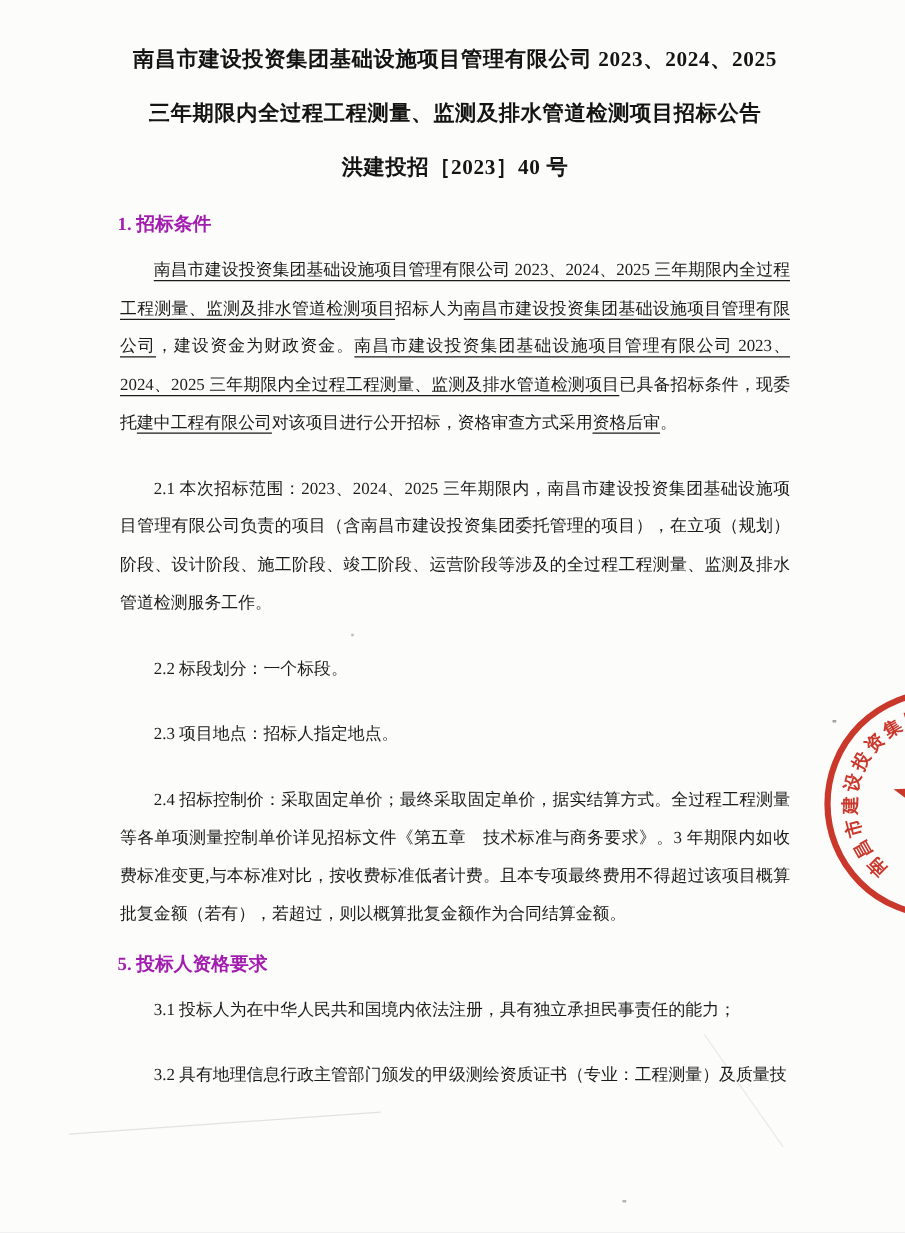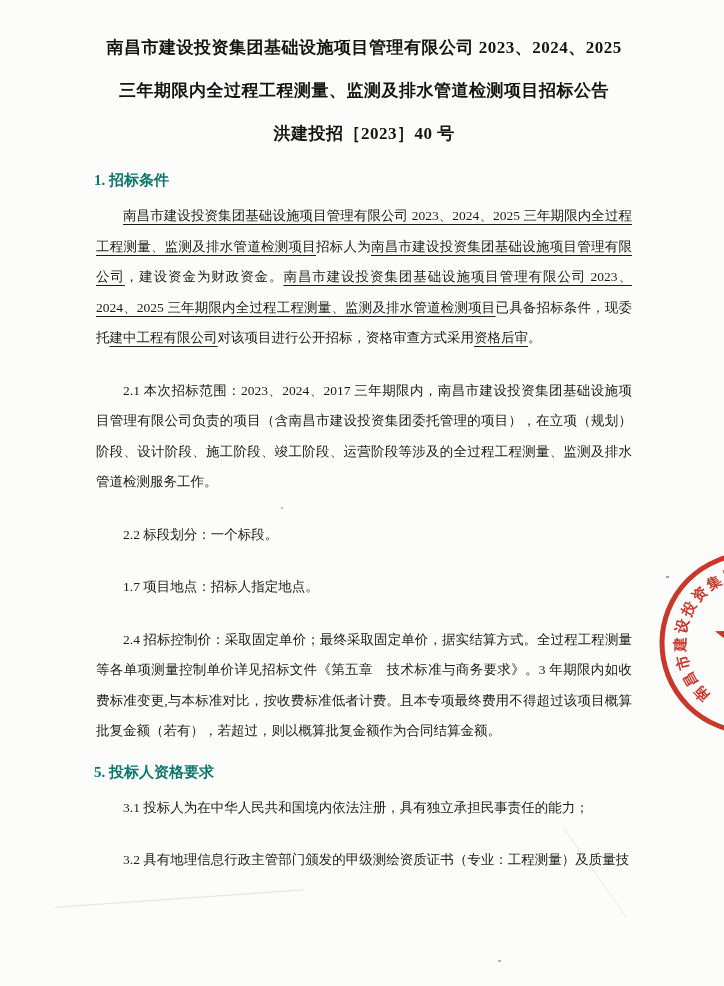--- a/index.html
+++ b/index.html
@@ -25,21 +25,21 @@
     font-size: 17px;
     line-height: 43px;
     letter-spacing: 0.5px;
     color: #141414;
   }
   .section-heading {
     font-size: 15px;
     font-weight: bold;
     line-height: 22px;
     margin: 14px 0 10px -2px;
-    color: #0f766e;
+    color: #a21caf;
   }
   .para {
     font-size: 13.5px;
     line-height: 30.5px;
     text-align: justify;
     text-indent: 2em;
     margin: 0;
   }
   .para + .para { margin-top: 22px; }
   .para .u {
@@ -85,23 +85,23 @@
   <div class="content">
     <div class="doc-title">
       <div>南昌市建设投资集团基础设施项目管理有限公司 2023、2024、2025</div>
       <div>三年期限内全过程工程测量、监测及排水管道检测项目招标公告</div>
       <div>洪建投招［2023］40 号</div>
     </div>
 
     <div id="doc-body">
         <div class="section-heading">1. 招标条件</div>
         <p class="para"><span class="u">南昌市建设投资集团基础设施项目管理有限公司 2023、2024、2025 三年期限内全过程工程测量、监测及排水管道检测项目</span><span>招标人为</span><span class="u">南昌市建设投资集团基础设施项目管理有限公司</span><span>，建设资金为财政资金。</span><span class="u">南昌市建设投资集团基础设施项目管理有限公司 2023、2024、2025 三年期限内全过程工程测量、监测及排水管道检测项目</span><span>已具备招标条件，现委托</span><span class="u">建中工程有限公司</span><span>对该项目进行公开招标，资格审查方式采用</span><span class="u">资格后审</span><span>。</span></p>
-        <p class="para"><span>2.1 本次招标范围：2023、2024、2017 三年期限内，南昌市建设投资集团基础设施项目管理有限公司负责的项目（含南昌市建设投资集团委托管理的项目），在立项（规划）阶段、设计阶段、施工阶段、竣工阶段、运营阶段等涉及的全过程工程测量、监测及排水管道检测服务工作。</span></p>
+        <p class="para"><span>2.1 本次招标范围：2023、2024、2025 三年期限内，南昌市建设投资集团基础设施项目管理有限公司负责的项目（含南昌市建设投资集团委托管理的项目），在立项（规划）阶段、设计阶段、施工阶段、竣工阶段、运营阶段等涉及的全过程工程测量、监测及排水管道检测服务工作。</span></p>
         <p class="para"><span>2.2 标段划分：一个标段。</span></p>
-        <p class="para"><span>1.7 项目地点：招标人指定地点。</span></p>
+        <p class="para"><span>2.3 项目地点：招标人指定地点。</span></p>
         <p class="para"><span>2.4 招标控制价：采取固定单价；最终采取固定单价，据实结算方式。全过程工程测量等各单项测量控制单价详见招标文件《第五章　技术标准与商务要求》。3 年期限内如收费标准变更,与本标准对比，按收费标准低者计费。且本专项最终费用不得超过该项目概算批复金额（若有），若超过，则以概算批复金额作为合同结算金额。</span></p>
         <div class="section-heading">5. 投标人资格要求</div>
         <p class="para"><span>3.1 投标人为在中华人民共和国境内依法注册，具有独立承担民事责任的能力；</span></p>
         <p class="para"><span>3.2 具有地理信息行政主管部门颁发的甲级测绘资质证书（专业：工程测量）及质量技</span></p>
       </div>
   </div>
 
   <svg class="seal" viewBox="0 0 260 260" aria-hidden="true">
     <circle cx="130" cy="130" r="89" fill="none" stroke-width="5" stroke="#c9271c"></circle>
     <polygon points="130,92 138.9,117.7 166.1,118.3 144.4,134.6 152.3,160.7 130,145.2 107.7,160.7 115.6,134.6 93.9,118.3 121.1,117.7" fill="#c9271c"></polygon>

